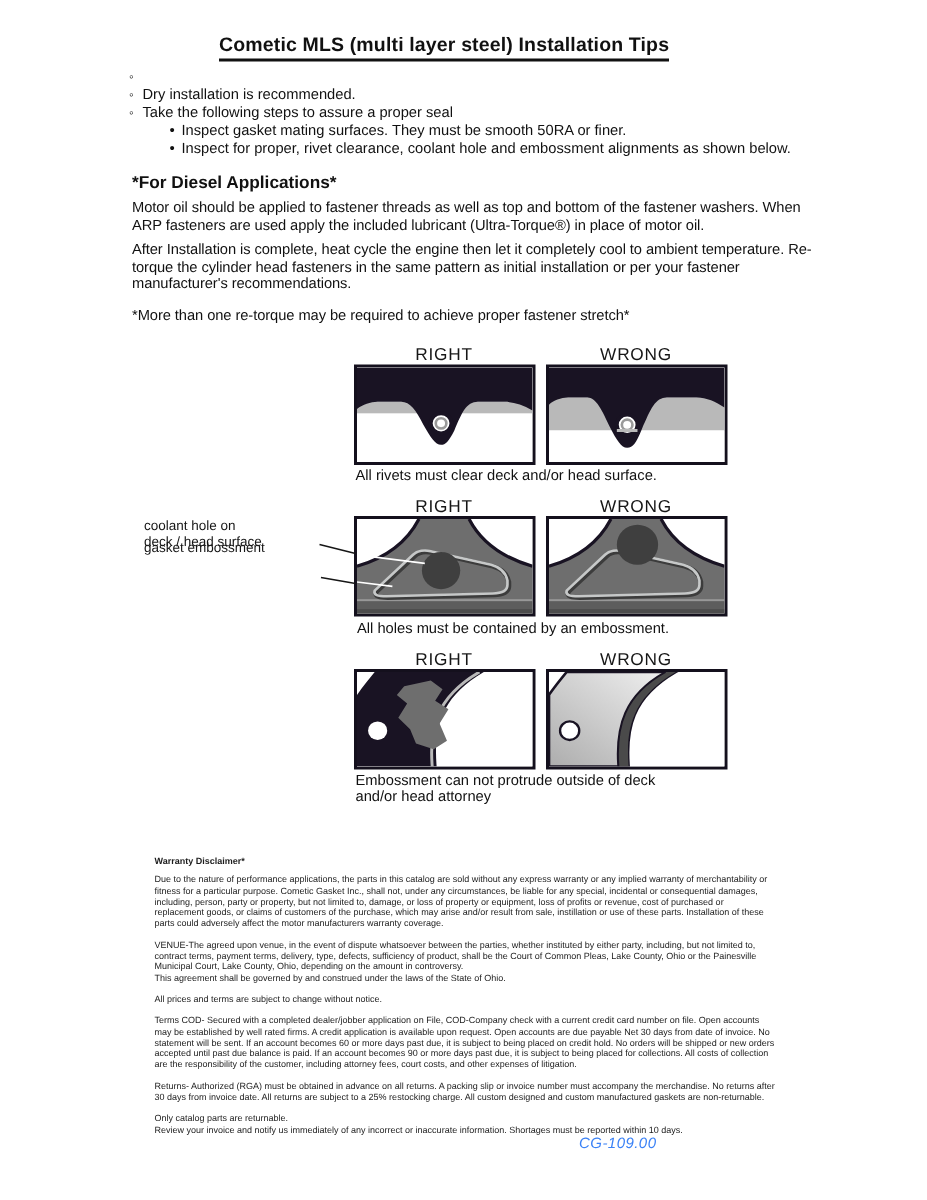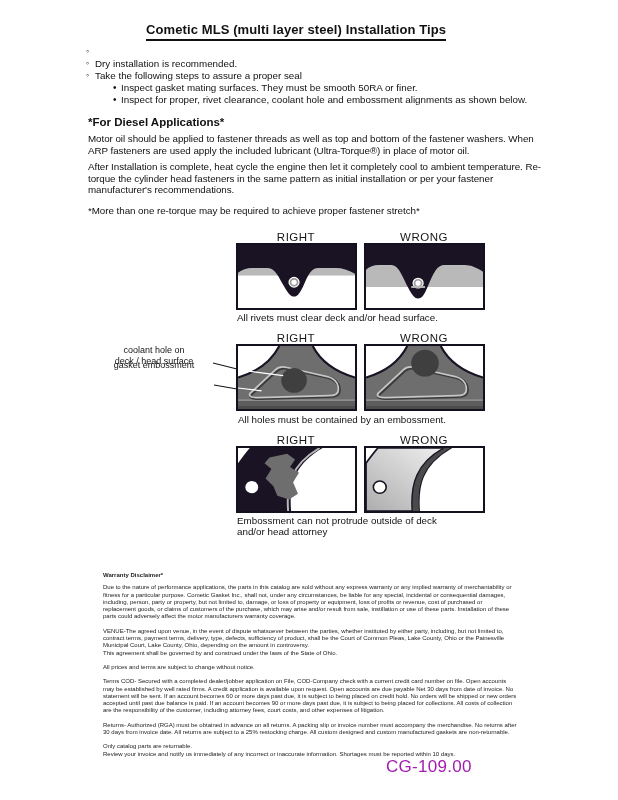--- a/index.html
+++ b/index.html
@@ -48,32 +48,32 @@
 
   .r2lbl { top:332px; }
   .r2img { top:344px; }
   .r2cap { left:238px; top:414px; }
 
   .r3lbl { top:434px; }
   .r3img { top:446px; }
   .r3cap { left:237px; top:515px; }
 
   
-  .ann { width:116px; left:96px; text-align:center; font-size:9px; line-height:10.5px; color:#161616; }
+  .ann { width:116px; left:96px; text-align:left; font-size:9px; line-height:10.5px; color:#161616; }
   .ann1 { top:345px; }
   .ann2 { top:360px; }
   #leader-overlay { left:0; top:0; pointer-events:none; }
 
   
   .disclaimer { left:103px; top:572px; width:414px; font-size:6px; line-height:7.3px; color:#1c1c1c; letter-spacing:0; }
   .disclaimer .dc-head { font-weight:bold; margin-bottom:5px; }
   .disclaimer p { margin:0 0 0 0; }
   .gap { margin-top:7px !important; }
 
-  .page-number { left:386px; top:757px; font-size:17px; color:#a21caf; letter-spacing:0.3px; }
+  .page-number { left:386px; top:757px; font-size:10px; color:#3b82f6; letter-spacing:0.3px;font-style:italic; }
 </style>
 </head>
 <body>
 
 <div id="page">
 
   <div class="abs doc-title">Cometic MLS (multi layer steel) Installation Tips</div>
 
   <div class="abs tips">
     <div class="row">

